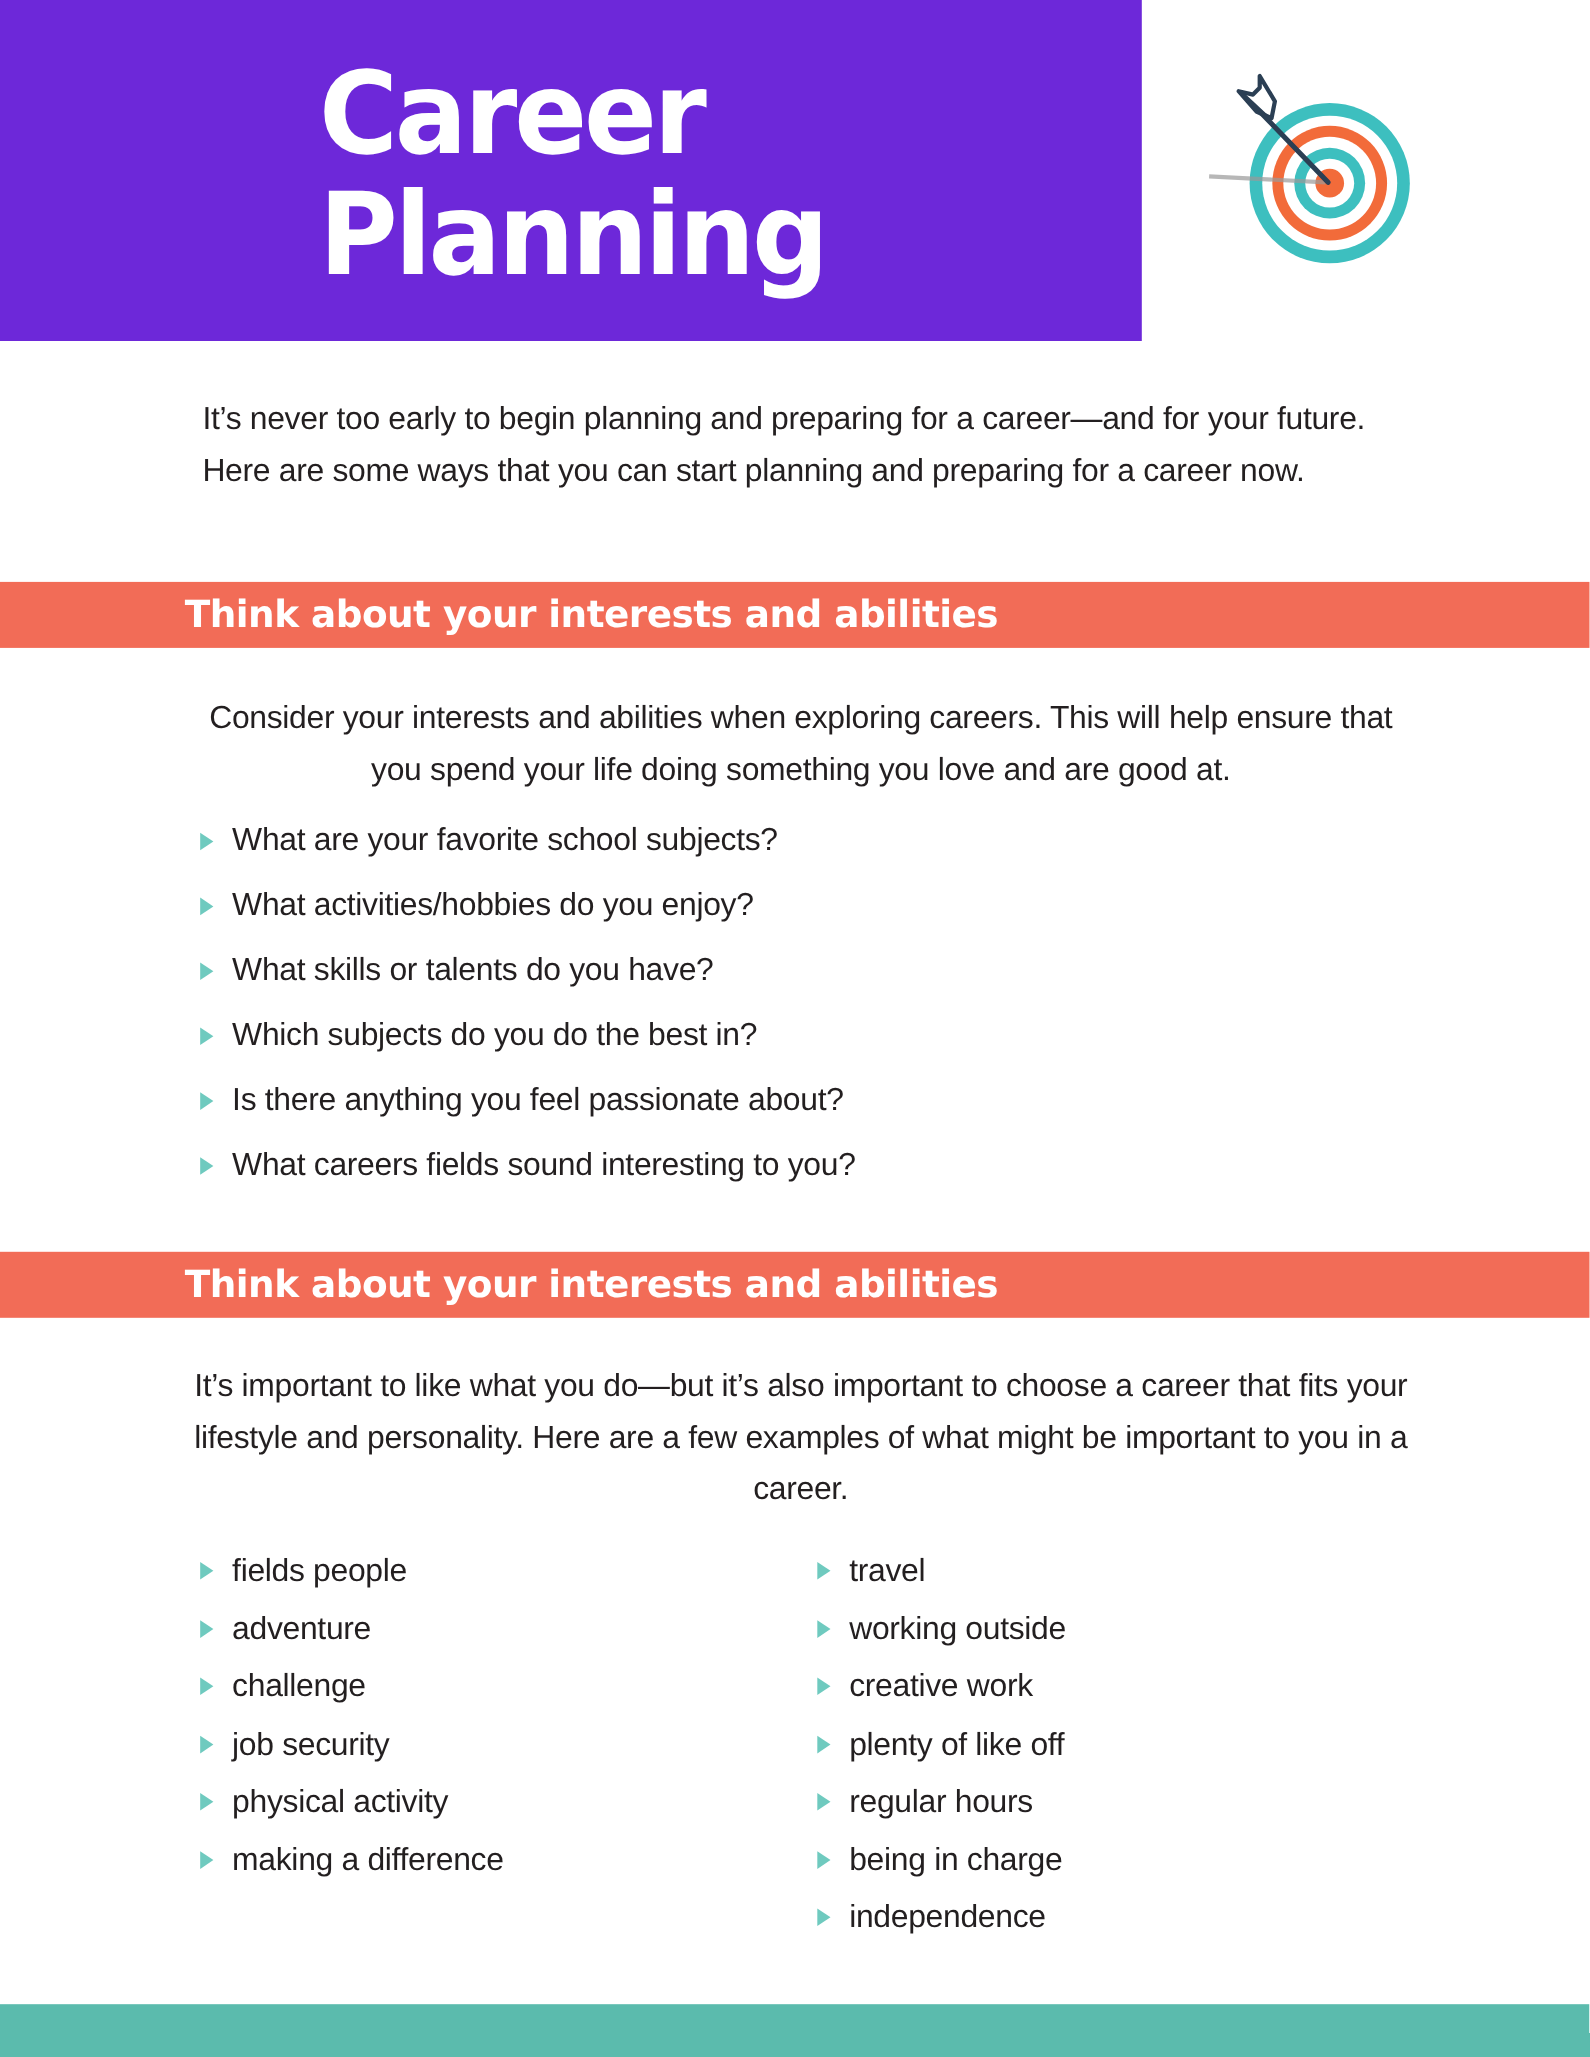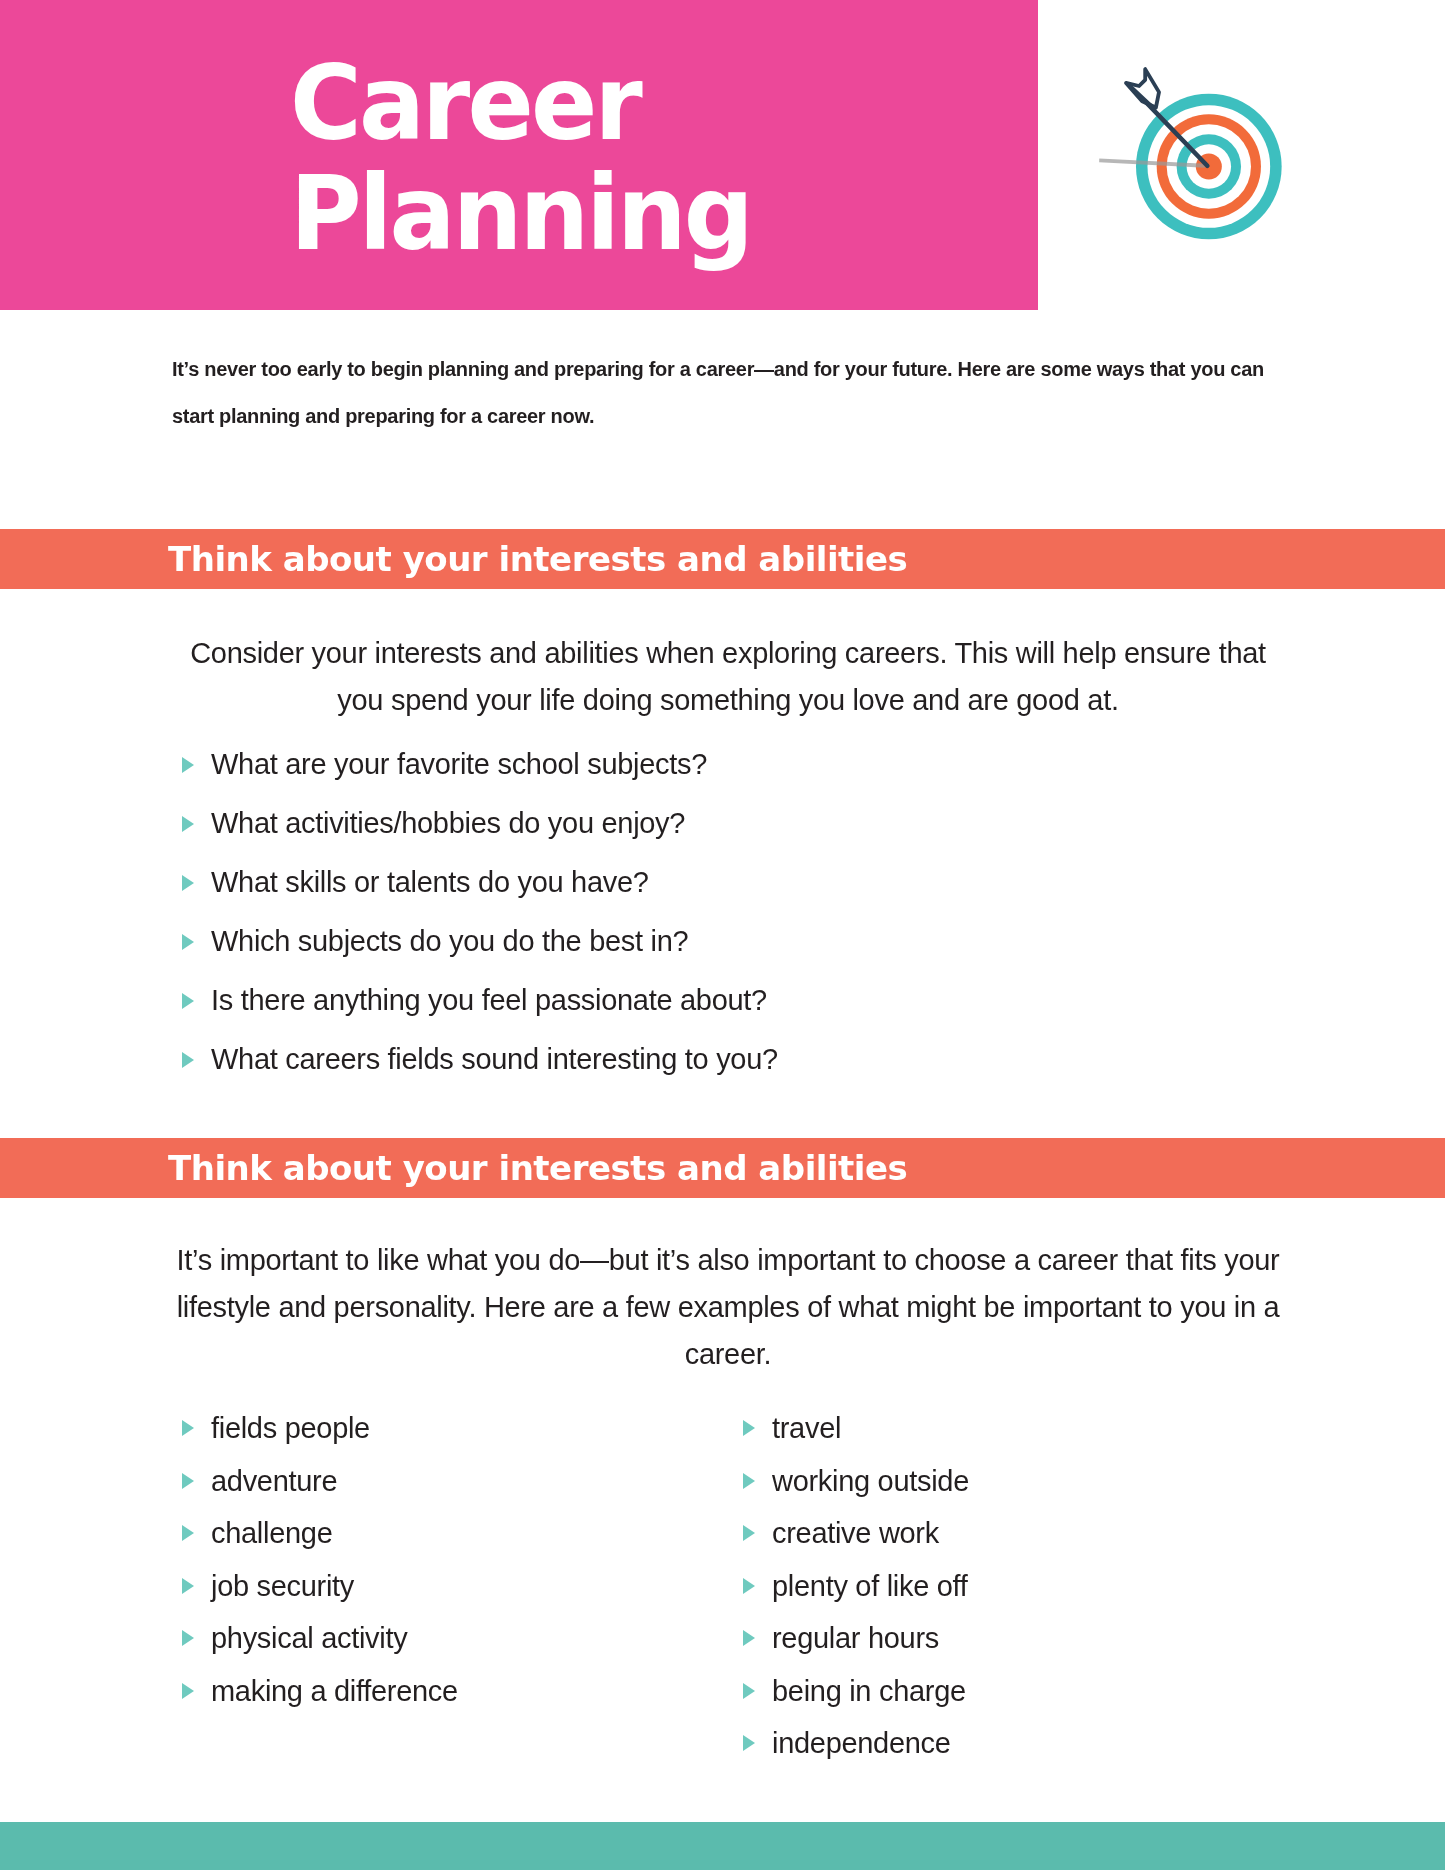--- a/index.html
+++ b/index.html
@@ -1,25 +1,25 @@
 <!DOCTYPE html>
 <html><head>
 <meta charset="utf-8">
 <style>
   html, body { margin:0; padding:0; background:#ffffff; }
   body { width:1445px; height:1870px; position:relative; overflow:hidden;
          font-family:"Liberation Sans", "DejaVu Sans", sans-serif; color:#231f20; }
-  .header-band { position:absolute; left:0; top:0; width:1038px; height:310px; background:#ec4899; }
+  .header-band { position:absolute; left:0; top:0; width:1038px; height:310px; background:#6d28d9; }
   .title { position:absolute; left:290px; top:48px; margin:0; color:#ffffff;
            font-family:"DejaVu Sans", sans-serif; font-weight:bold; font-size:104px;
            line-height:110px; letter-spacing:-3px; transform:scaleX(0.94); transform-origin:left top; }
   .title span { display:block; }
   .target { position:absolute; left:1090px; top:35px; width:230px; height:240px; }
-  .intro { position:absolute; left:168px; top:342px; width:1100px; margin:4px;
-           font-family:"Liberation Sans", sans-serif; font-weight:bold; font-size:20px; line-height:47px;
+  .intro { position:absolute; left:168px; top:342px; width:1100px; margin:16px;
+           font-family:"Liberation Sans", sans-serif; font-weight:normal; font-size:29px; line-height:47px;
            letter-spacing:-0.3px; }
   .section-bar { position:absolute; left:0; width:1445px; height:60px; background:#f26c57;padding-left:28px; }
   .section-bar h2 { margin:0; position:absolute; left:168px; top:8px; color:#ffffff;
                     font-family:"DejaVu Sans", sans-serif; font-weight:bold; font-size:34px;
                     line-height:44px; letter-spacing:-0.5px; }
   .para { position:absolute; left:168px; width:1120px; margin:0; font-size:29px; line-height:47px;
           letter-spacing:-0.3px;text-align:center; }
   .blist { position:absolute; margin:0; padding:0; list-style:none; font-size:29px; letter-spacing:-0.3px; }
   .blist li { position:relative; padding-left:43px; }
   .blist li .bullet { position:absolute; left:14px; top:50%; margin-top:-8px; width:0; height:0;

